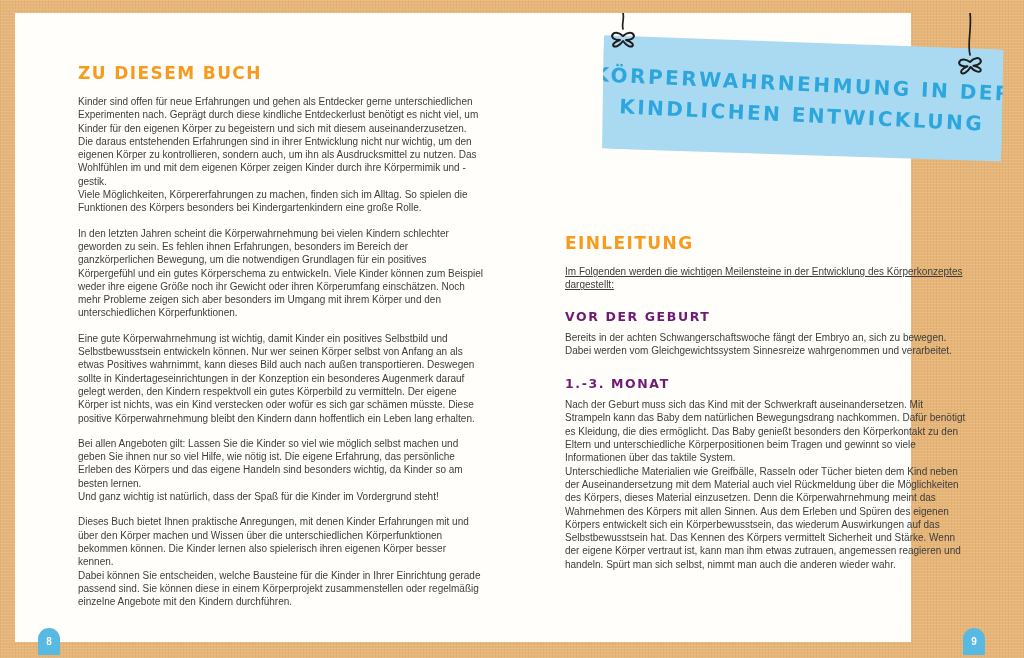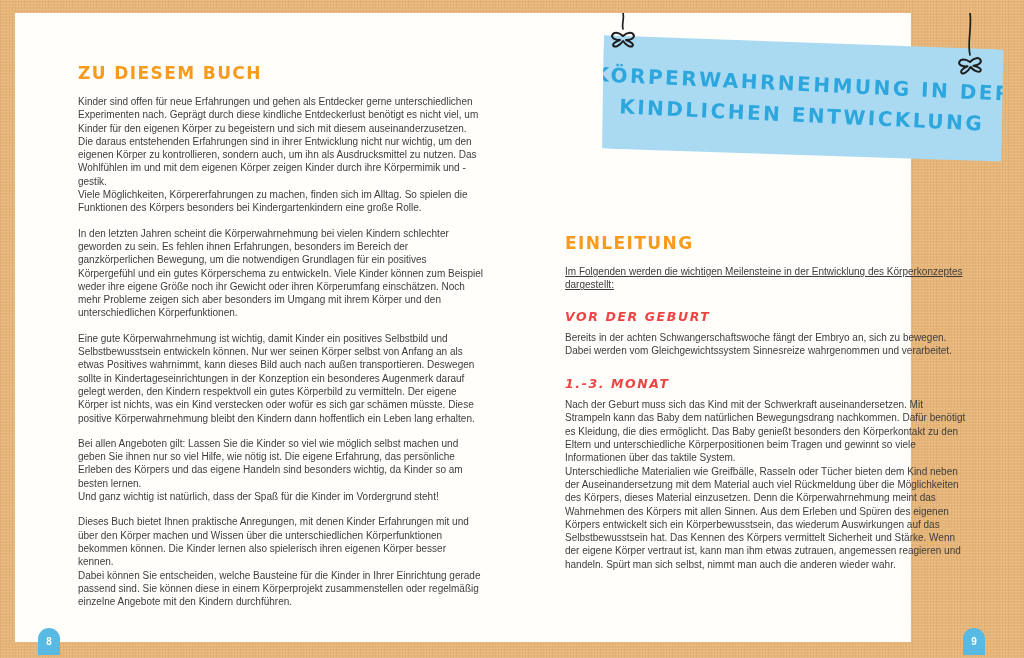--- a/index.html
+++ b/index.html
@@ -37,21 +37,21 @@
   .banner-line{
     font-family:"DejaVu Sans", sans-serif;
     color:#2ca6dd;font-weight:bold;font-size:20px;letter-spacing:2.5px;
     white-space:nowrap;
   }
   .string-svg{position:absolute;pointer-events:none;}
   .string-svg path{stroke:#1d1d1d;fill:none;stroke-linecap:round;stroke-linejoin:round;}
   .col-right{position:absolute;left:550px;top:212px;width:403px;margin-top:8px;}
   .subhead{
     font-family:"DejaVu Sans", sans-serif;
-    color:#ef4444;font-style:italic;font-weight:bold;
+    color:#701a75;font-weight:bold;
     font-size:12.5px;letter-spacing:1.6px;
     margin:19px 0 7px 0;
   }
   .subhead.first{margin-top:17px;}
   .col-right .body-par{margin-bottom:0;}
   .intro-par{margin-bottom:0;text-decoration:underline;}
   
   .page-tab{
     position:absolute;width:22px;height:27px;
     border-radius:11px 11px 0 0;background:#58b9e2;

